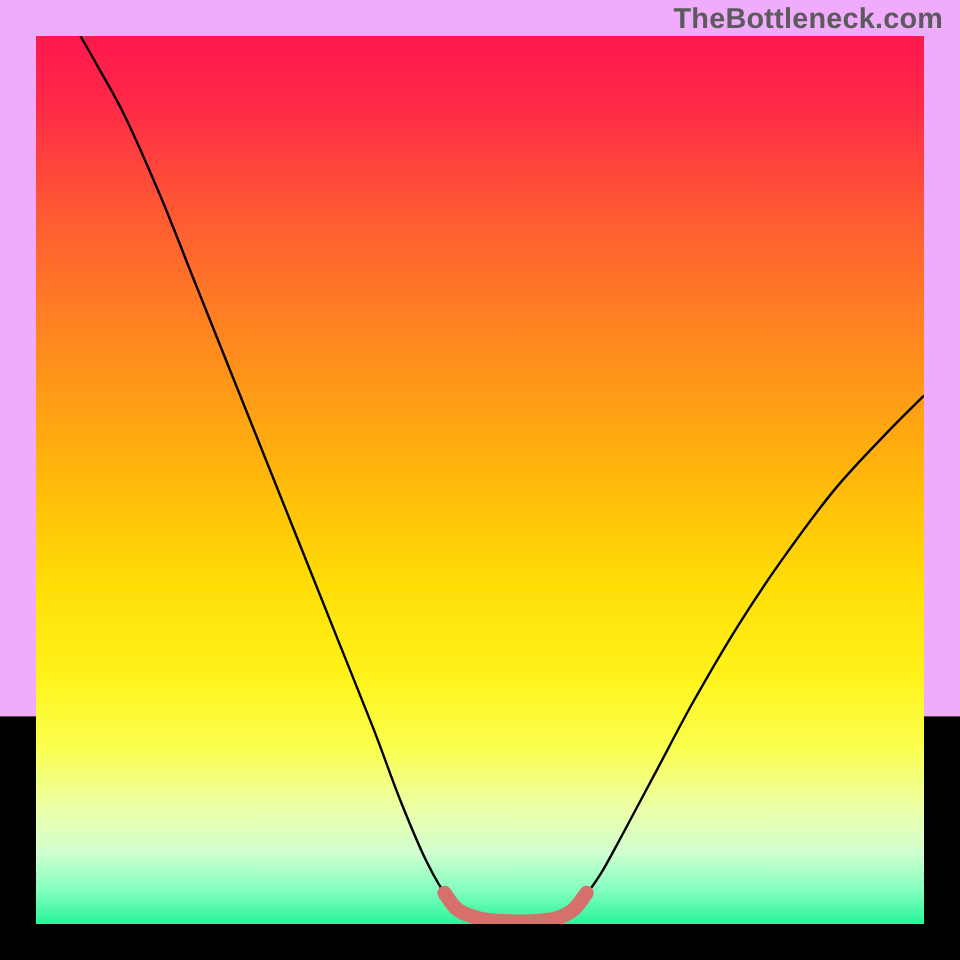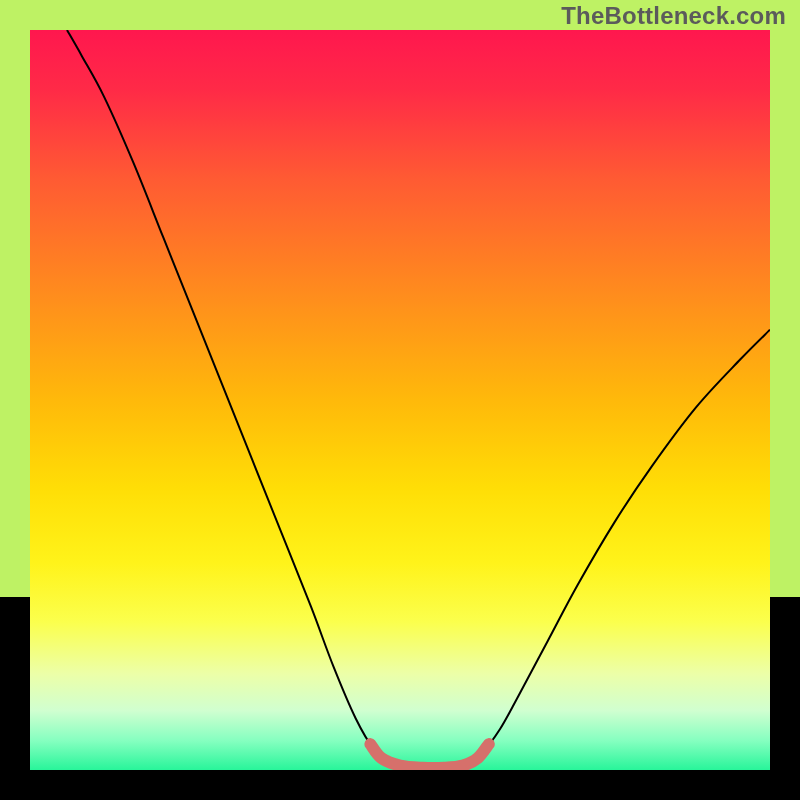--- a/index.html
+++ b/index.html
@@ -8,21 +8,21 @@
     width: 800px;
     height: 800px;
     background: #000;
     overflow: hidden;
     font-family: Arial, Helvetica, sans-serif;
   }
   .frame {
     position: relative;
     width: 800px;
     height: 597px;
-    background: #bef264;
+    background: #f0abfc;
   }
   .watermark {
     position: absolute;
     top: 2px;
     right: 14px;
     font-size: 24px;
     font-weight: bold;
     color: #5b5b5b;
     letter-spacing: 0.2px;
     z-index: 10;

